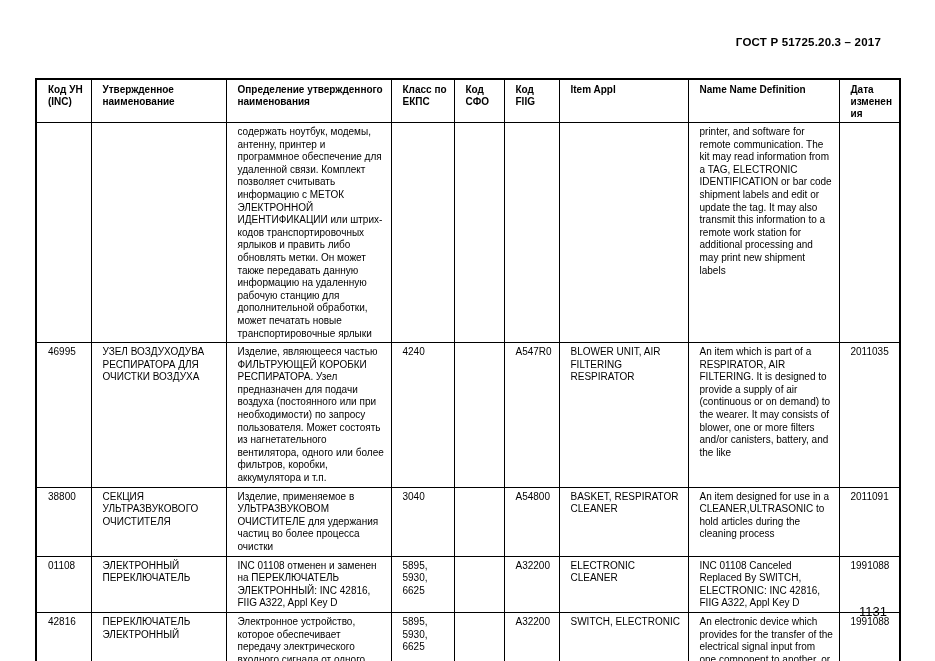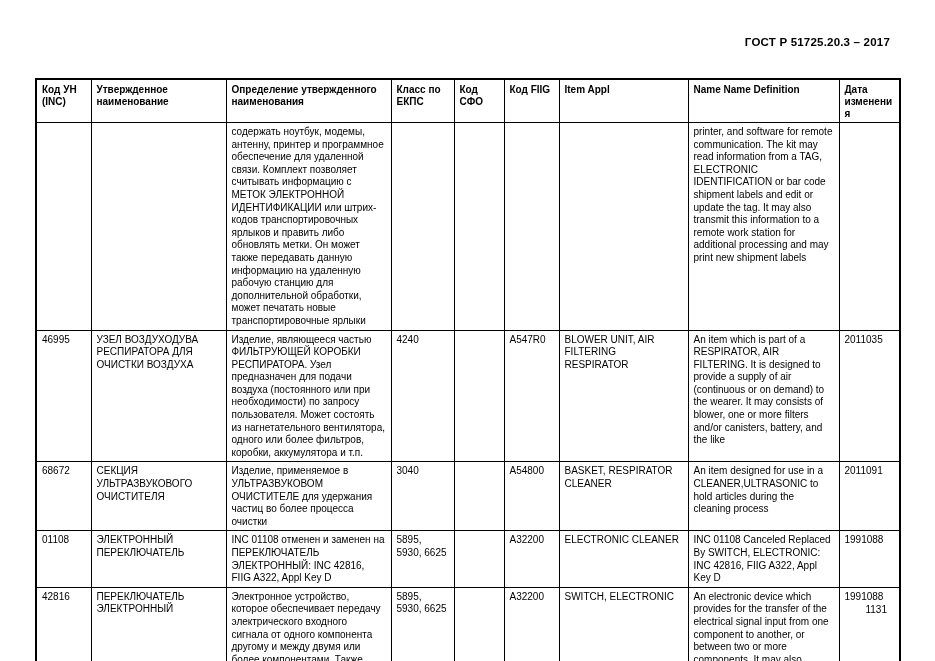--- a/index.html
+++ b/index.html
@@ -9,60 +9,60 @@
     height: 661px;
     background: #ffffff;
     font-family: "Liberation Sans", sans-serif;
     color: #000000;
     overflow: hidden;
     margin: 0 auto;
   }
   .doc-header {
     position: absolute;
     top: 36px;
-    right: 45px;
+    right: 54px;
     font-size: 11.5px;
     font-weight: bold;
     letter-spacing: 0.2px;
   }
   table.gost-table {
     position: absolute;
     left: 35px;
     top: 78px;
     width: 864px;
     border-collapse: collapse;
     table-layout: fixed;
     border: 2px solid #000;
   }
   .gost-table th, .gost-table td {
     border: 1px solid #000;
     vertical-align: top;
     text-align: left;
-    padding: 3px 5px 2px 5px;
+    padding: 3px 5px 2px 11px;
     font-size: 10px;
     line-height: 12.6px;
     word-wrap: break-word;
     overflow: hidden;
   }
   .gost-table th {
     font-weight: bold;
     line-height: 12px;
     padding-top: 4px;
   }
   tr.hdr  { height: 30px; }
   tr.r0   { height: 178px; }
   tr.r1   { height: 121px; }
   tr.r2   { height: 55px; }
   tr.r3   { height: 52px; margin-left: 44px; }
   tr.r4   { height: 84px; }
   .page-number {
     position: absolute;
     top: 604px;
     right: 48px;
-    font-size: 10px;
+    font-size: 13px;
   }
 </style>
 </head>
 <body>
 
 <div class="page">
 
   <div class="doc-header">ГОСТ Р 51725.20.3 – 2017</div>
 
   <table class="gost-table">
@@ -107,21 +107,21 @@
         <td>УЗЕЛ ВОЗДУХОДУВА РЕСПИРАТОРА ДЛЯ ОЧИСТКИ ВОЗДУХА</td>
         <td>Изделие, являющееся частью ФИЛЬТРУЮЩЕЙ КОРОБКИ РЕСПИРАТОРА. Узел предназначен для подачи воздуха (постоянного или при необходимости) по запросу пользователя. Может состоять из нагнетательного вентилятора, одного или более фильтров, коробки, аккумулятора и т.п.</td>
         <td>4240</td>
         <td></td>
         <td>A547R0</td>
         <td>BLOWER UNIT, AIR FILTERING RESPIRATOR</td>
         <td>An item which is part of a RESPIRATOR, AIR FILTERING. It is designed to provide a supply of air (continuous or on demand) to the wearer. It may consists of blower, one or more filters and/or canisters, battery, and the like</td>
         <td>2011035</td>
       </tr>
       <tr class="r2">
-        <td>68672</td>
+        <td>38800</td>
         <td>СЕКЦИЯ УЛЬТРАЗВУКОВОГО ОЧИСТИТЕЛЯ</td>
         <td>Изделие, применяемое в УЛЬТРАЗВУКОВОМ ОЧИСТИТЕЛЕ для удержания частиц во более процесса очистки</td>
         <td>3040</td>
         <td></td>
         <td>A54800</td>
         <td>BASKET, RESPIRATOR CLEANER</td>
         <td>An item designed for use in a CLEANER,ULTRASONIC to hold articles during the cleaning process</td>
         <td>2011091</td>
       </tr>
       <tr class="r3">

